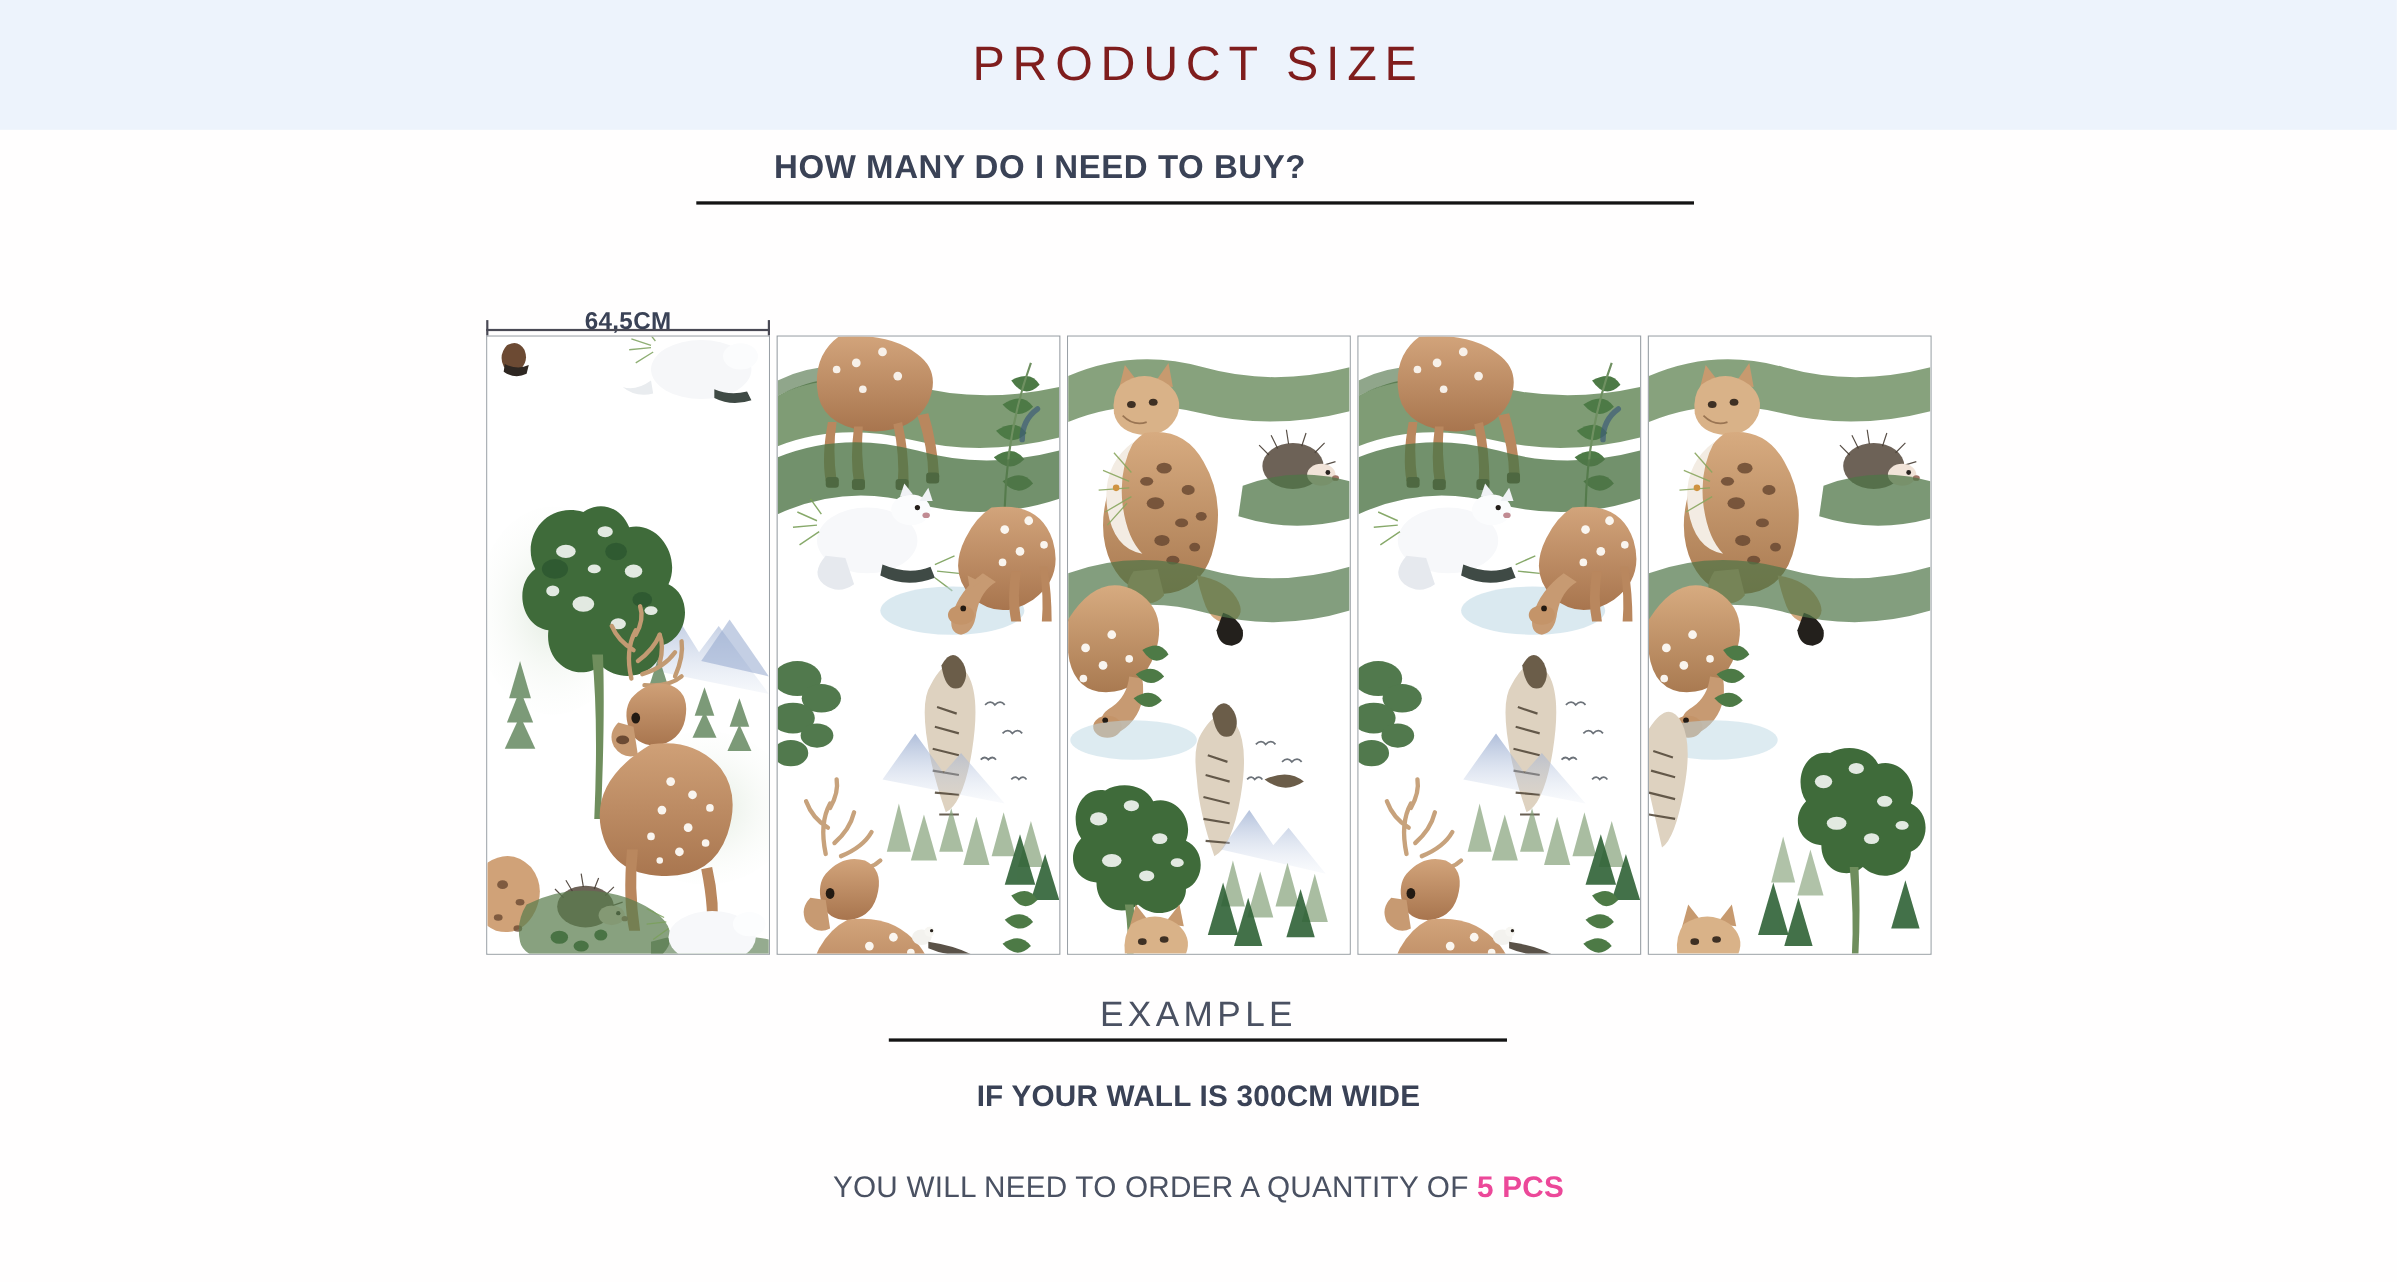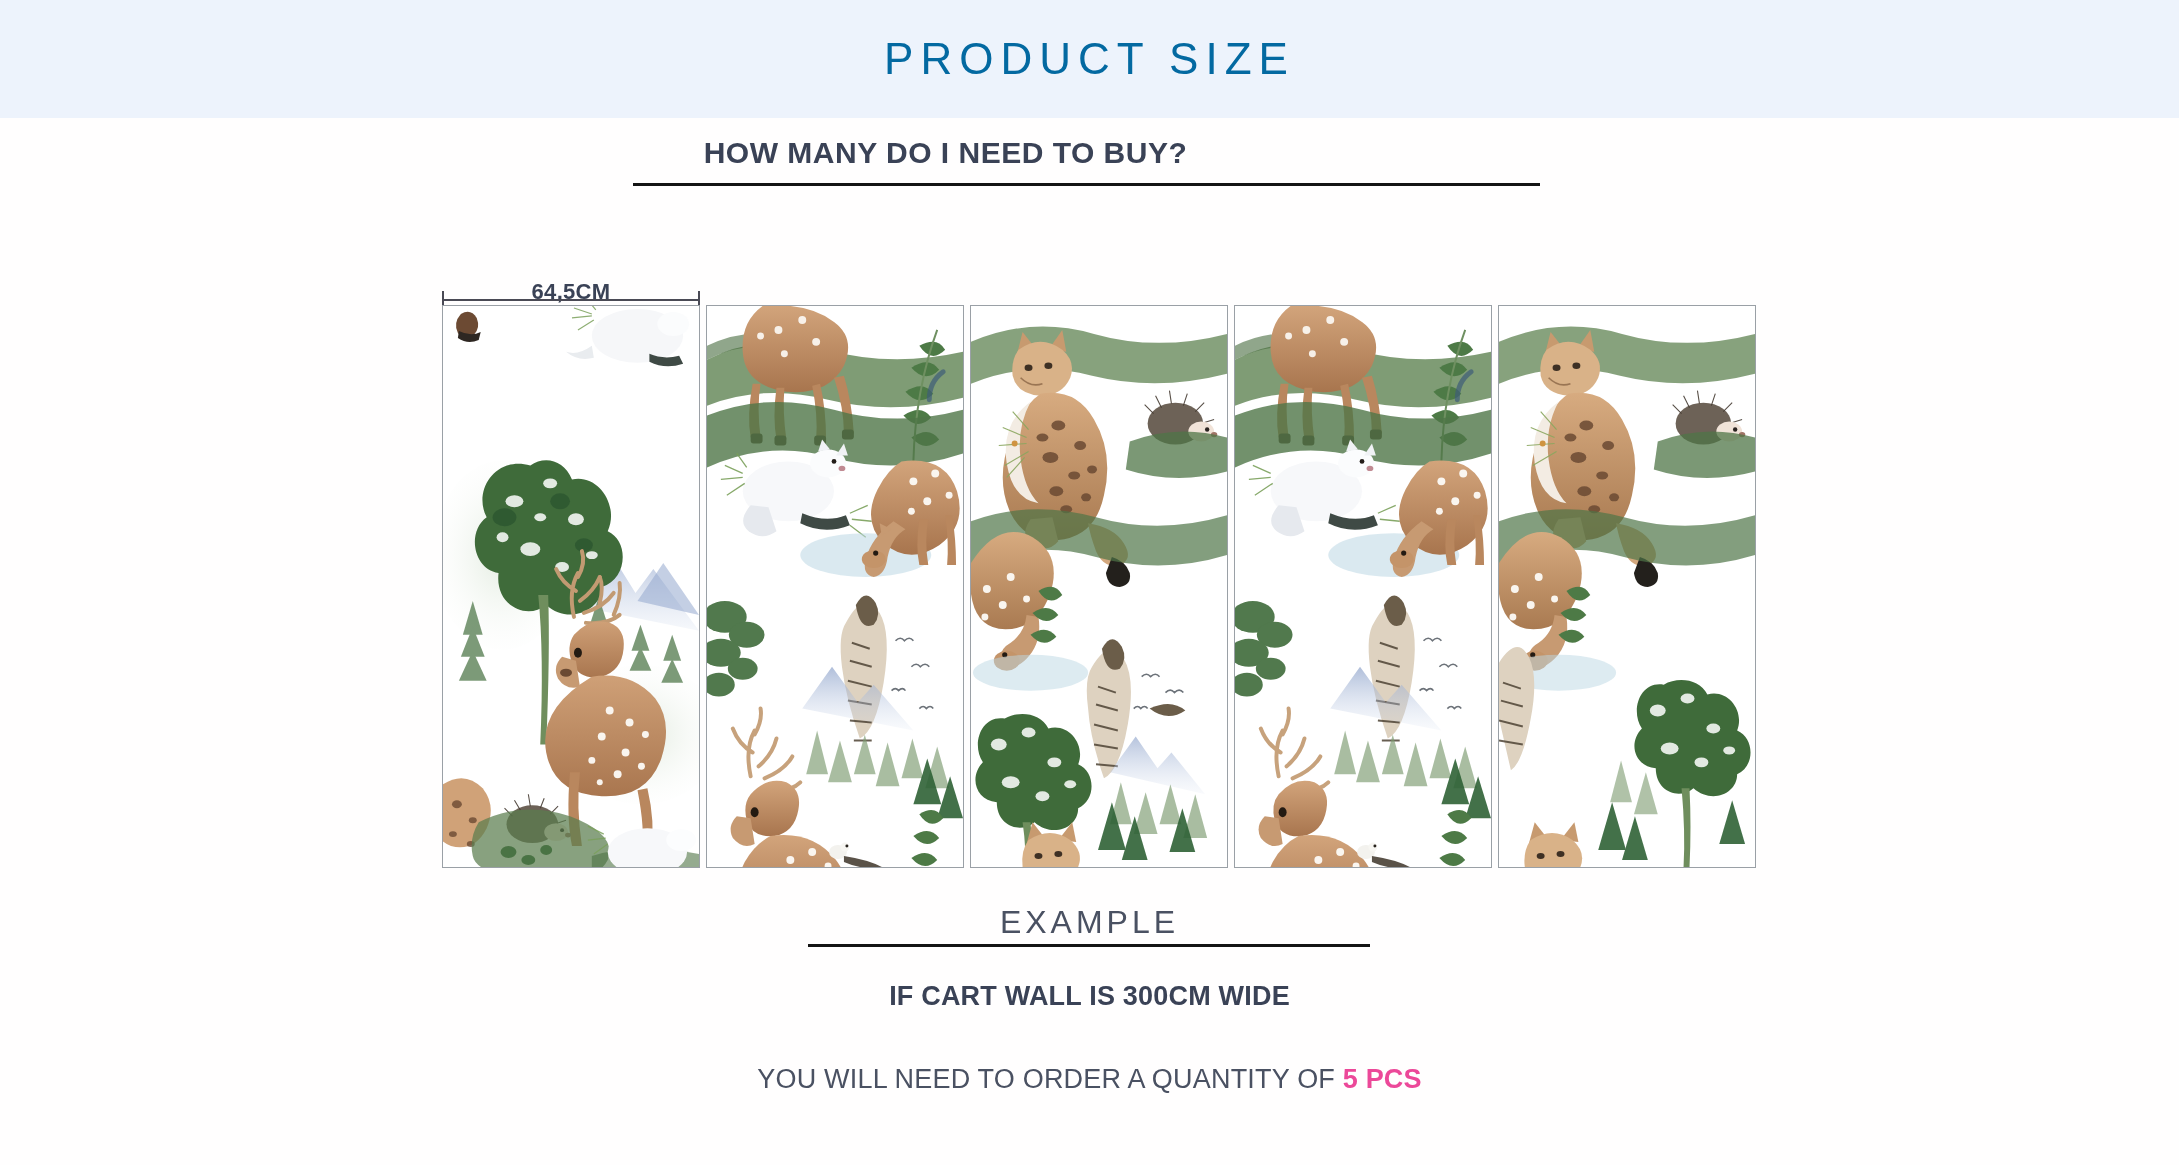--- a/index.html
+++ b/index.html
@@ -11,21 +11,21 @@
     overflow:hidden;
     position:relative;
   }
   #header-band{
     position:absolute;left:0;top:0;width:2179px;height:118px;
     background:#EDF3FC;
     display:flex;align-items:center;justify-content:center;
   }
   #page-title{
     font-size:44px;font-weight:300;letter-spacing:7px;
-    color:#0369a1;white-space:nowrap;
+    color:#7f1d1d;white-space:nowrap;
   }
   #section-heading{
     position:absolute;left:0;top:136px;width:1891px;
     text-align:center;font-size:30px;font-weight:600;
     letter-spacing:.5px;color:#3A4256;
   }
   .rule{position:absolute;background:#141414;height:3px;}
   #heading-rule{left:633px;top:183px;width:907px;}
   #instructions{
     position:absolute;left:0;top:196px;width:2179px;text-align:center;
@@ -704,18 +704,18 @@
       <ellipse cx="62" cy="550" rx="4" ry="3" fill="#3e3024"></ellipse>
     </svg>
   </div>
 
 </div>
 
 <div id="example-heading">EXAMPLE</div>
 <div class="rule" id="example-rule"></div>
 
 <div id="example-body">
-  <div class="example-line">IF CART WALL IS 300CM WIDE</div>
+  <div class="example-line">IF YOUR WALL IS 300CM WIDE</div>
 </div>
 
 <div id="example-total">
   <span>YOU WILL NEED TO ORDER A QUANTITY OF </span><b>5 PCS</b>
 </div>
 
 </body></html>

